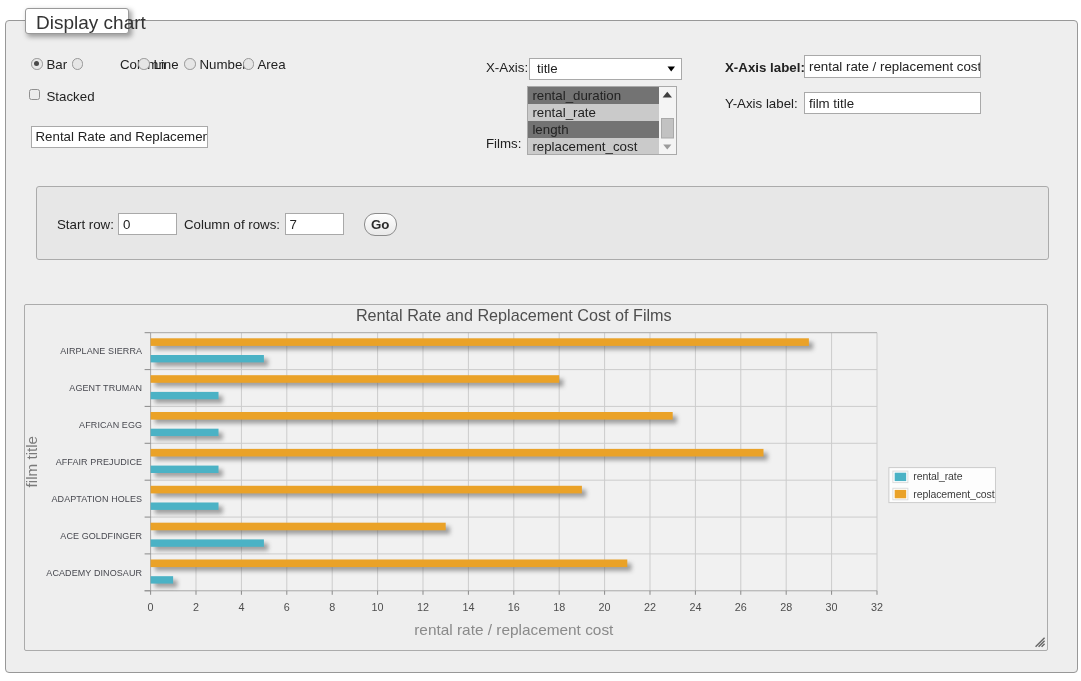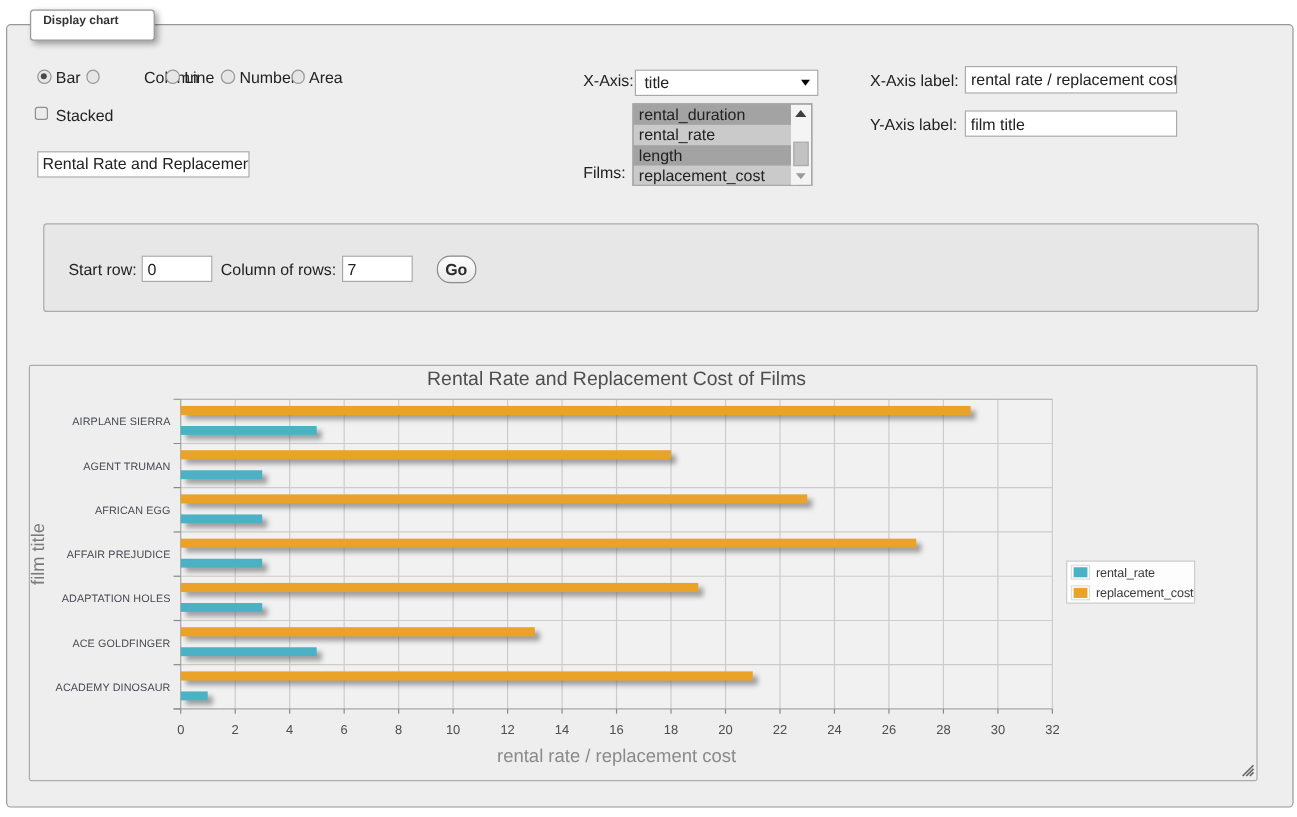--- a/index.html
+++ b/index.html
@@ -9,21 +9,21 @@
   input.ti{position:absolute;box-sizing:border-box;border:1px solid #a9a9a9;background:#fff;
        font-family:'Liberation Sans',sans-serif;font-size:13.3px;color:#222;padding:0 0 0 4px;margin:0;}
 </style></head>
 <body>
 
 <div class="abs" style="left:4.5px;top:20px;width:1071.5px;height:650.5px;background:#eeeeee;
      border:1px solid #989898;border-radius:4px;"></div>
 
 <div class="abs" style="left:25px;top:7.5px;width:102px;height:24px;background:#ffffff;border:1px solid #999;
      border-radius:3px;box-shadow:2.5px 2.5px 5px rgba(0,0,0,0.35);"></div>
-<div class="txt" style="left:36px;top:12px;font-size:10px;font-weight:bold;color:#333;">Display chart</div>
+<div class="txt" style="left:36px;top:12px;font-size:19px;font-weight:normal;color:#333;">Display chart</div>
 
 <div class="abs" style="left:31px;top:58px;width:9.6px;height:9.6px;border-radius:50%;border:1px solid #979797;background:#e8e8e8;"></div>
 <div class="abs" style="left:34.3px;top:61.3px;width:5px;height:5px;border-radius:50%;background:#4a4a4a;"></div>
 <div class="txt" style="left:46.5px;top:57px;">Bar</div>
 <div class="abs" style="left:71.5px;top:58px;width:9.6px;height:9.6px;border-radius:50%;border:1px solid #979797;background:#e6e6e6;"></div>
 <div class="txt" style="left:87px;top:57px;margin-left:33px;">Column</div>
 <div class="abs" style="left:138px;top:58px;width:9.6px;height:9.6px;border-radius:50%;border:1px solid #979797;background:#e6e6e6;"></div>
 <div class="txt" style="left:153.5px;top:57px;">Line</div>
 <div class="abs" style="left:184px;top:58px;width:9.6px;height:9.6px;border-radius:50%;border:1px solid #979797;background:#e6e6e6;"></div>
 <div class="txt" style="left:199.5px;top:57px;">Number</div>
@@ -36,35 +36,35 @@
 <input class="ti" style="left: 30.5px; top: 125.5px; width: 177px; height: 22px;" value="Rental Rate and Replacement Cost of Films">
 
 <div class="txt" style="left:486px;top:60px;">X-Axis:</div>
 <div class="abs" style="left:528.8px;top:57.5px;width:153.7px;height:22.6px;box-sizing:border-box;border:1px solid #a9a9a9;background:#fff;"></div>
 <div class="txt" style="left:537px;top:61px;">title</div>
 <svg class="abs" style="left:667px;top:65px;" width="9" height="8">
     <path d="M0.5 1.5 L8 1.5 L4.2 6.5 Z" fill="#000"></path>
   </svg>
 
 <div class="txt" style="left:486px;top:136px;">Films:</div>
-<div class="abs" style="left:527.4px;top:85.6px;width:150px;height:69.2px;box-sizing:border-box;border:1px solid #a9a9a9;background:#a3a3a3;overflow:hidden;">
+<div class="abs" style="left:527.4px;top:85.6px;width:150px;height:69.2px;box-sizing:border-box;border:1px solid #a9a9a9;background:#737373;overflow:hidden;">
   <div style="position:absolute;left:0;top:0px;width:133px;height:17.3px;padding-left:4px;line-height:17.3px;">rental_duration</div>
   <div style="position:absolute;left:0;top:17.3px;width:133px;height:17.3px;padding-left:4px;line-height:17.3px;background:#cacaca;">rental_rate</div>
   <div style="position:absolute;left:0;top:34.6px;width:133px;height:15px;padding-left:4px;line-height:17.3px;">length</div>
   <div style="position:absolute;left:0;top:51.9px;width:133px;height:17.3px;padding-left:4px;line-height:17.3px;background:#cacaca;">replacement_cost</div>
 
   <svg style="position:absolute;right:0;top:0;" width="17" height="68">
     <rect x="0" y="0" width="17" height="68" fill="#f4f4f4"></rect>
     <path d="M3.6 10.6 L8.3 4.7 L13 10.6 Z" fill="#3f3f3f"></path>
     <rect x="2.5" y="31.5" width="12" height="19.5" fill="#c2c2c2" stroke="#a9a9a9" stroke-width="1"></rect>
     <path d="M4.2 57.4 L8.3 62.4 L12.4 57.4 Z" fill="#9b9b9b"></path>
   </svg>
 </div>
 
-<div class="txt" style="left:725px;top:59.5px;">X-Axis label:</div>
+<div class="txt" style="left:725px;top:59.5px;font-weight:bold;">X-Axis label:</div>
 <input class="ti" style="left: 804px; top: 55.3px; width: 177px; height: 22.4px;" value="rental rate / replacement cost">
 <div class="txt" style="left:725px;top:96px;text-align:center;">Y-Axis label:</div>
 <input class="ti" style="left: 804px; top: 92px; width: 177px; height: 22.4px;" value="film title">
 
 <div class="abs" style="left:35.5px;top:185.5px;width:1013px;height:74.5px;box-sizing:border-box;background:#e7e7e7;border:1px solid #ababab;border-radius:3px;"></div>
 <div class="txt" style="left:57px;top:217px;">Start row:</div>
 <input class="ti" style="left: 118px; top: 213px; width: 59px; height: 22px;" value="0">
 <div class="txt" style="left:184px;top:217px;">Column of rows:</div>
 <input class="ti" style="left: 284.5px; top: 213px; width: 59px; height: 22px;" value="7">
 <div class="abs" style="left:364px;top:213px;width:33px;height:22.5px;box-sizing:border-box;border:1px solid #8b8b8b;border-radius:11px;background:linear-gradient(#fefefe,#e9e9e9);"></div>

